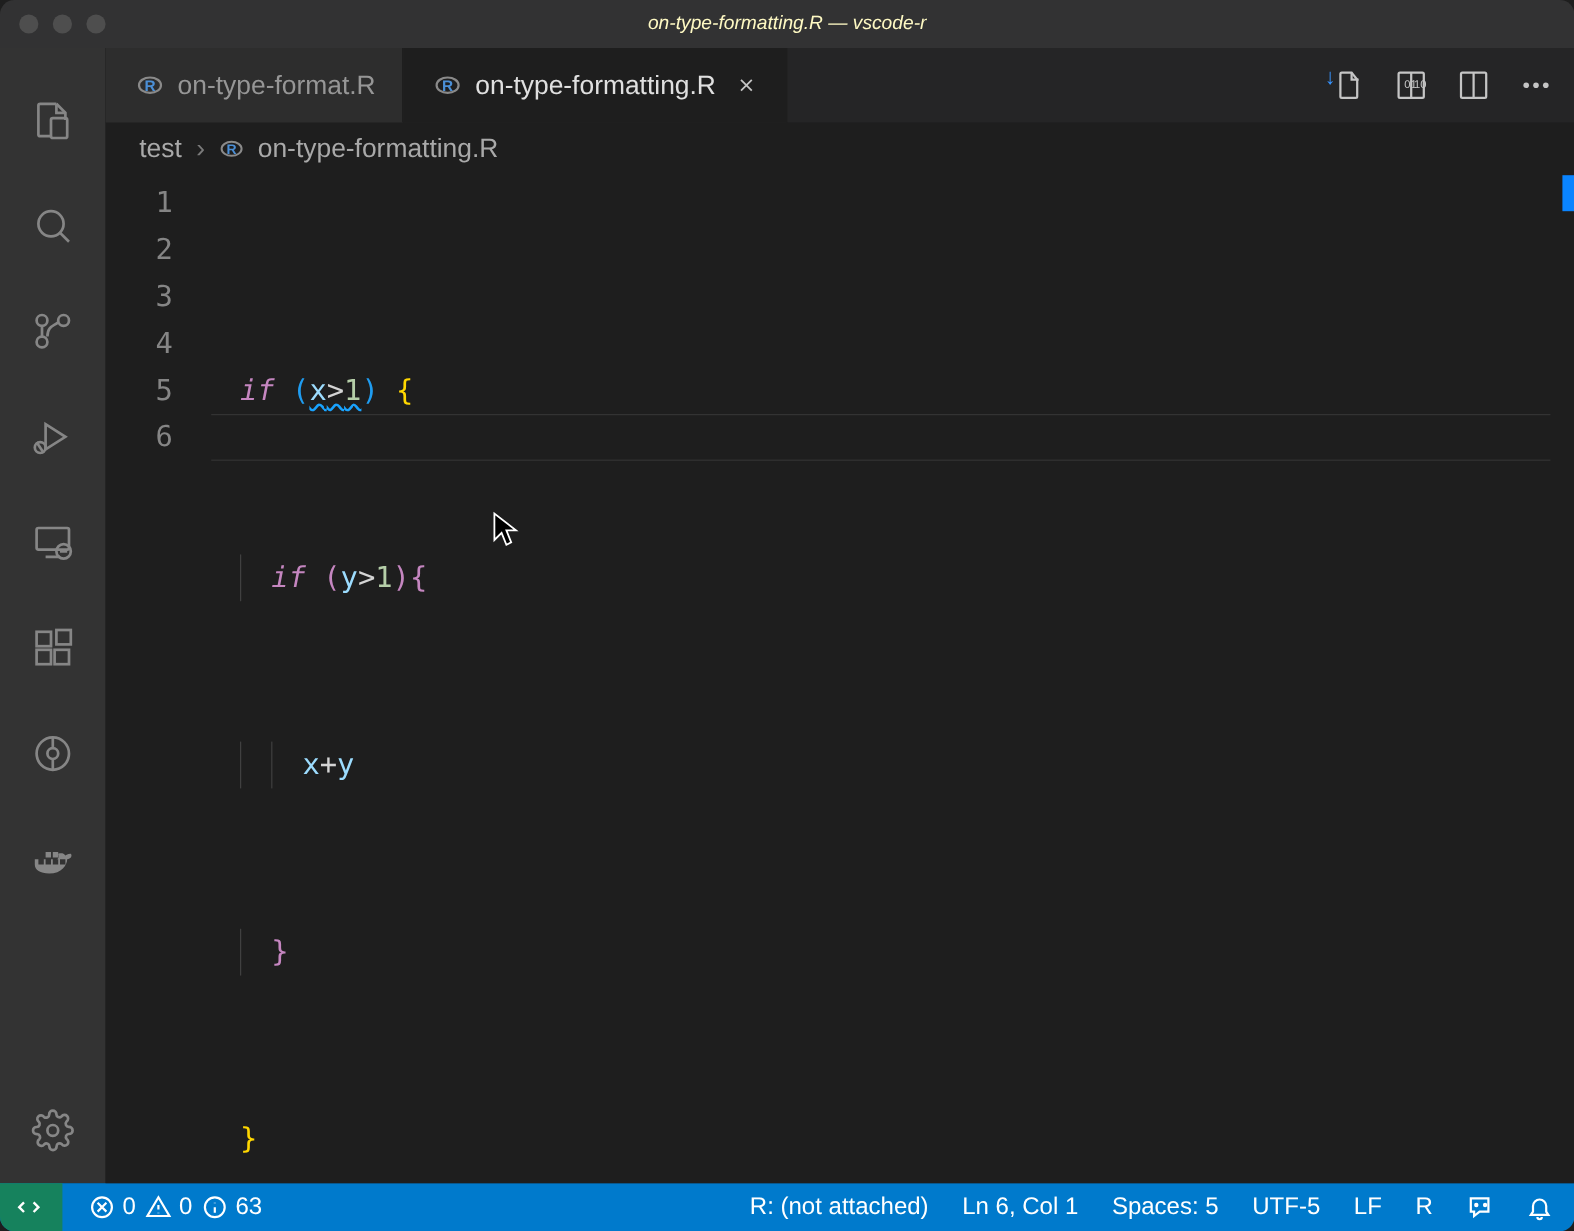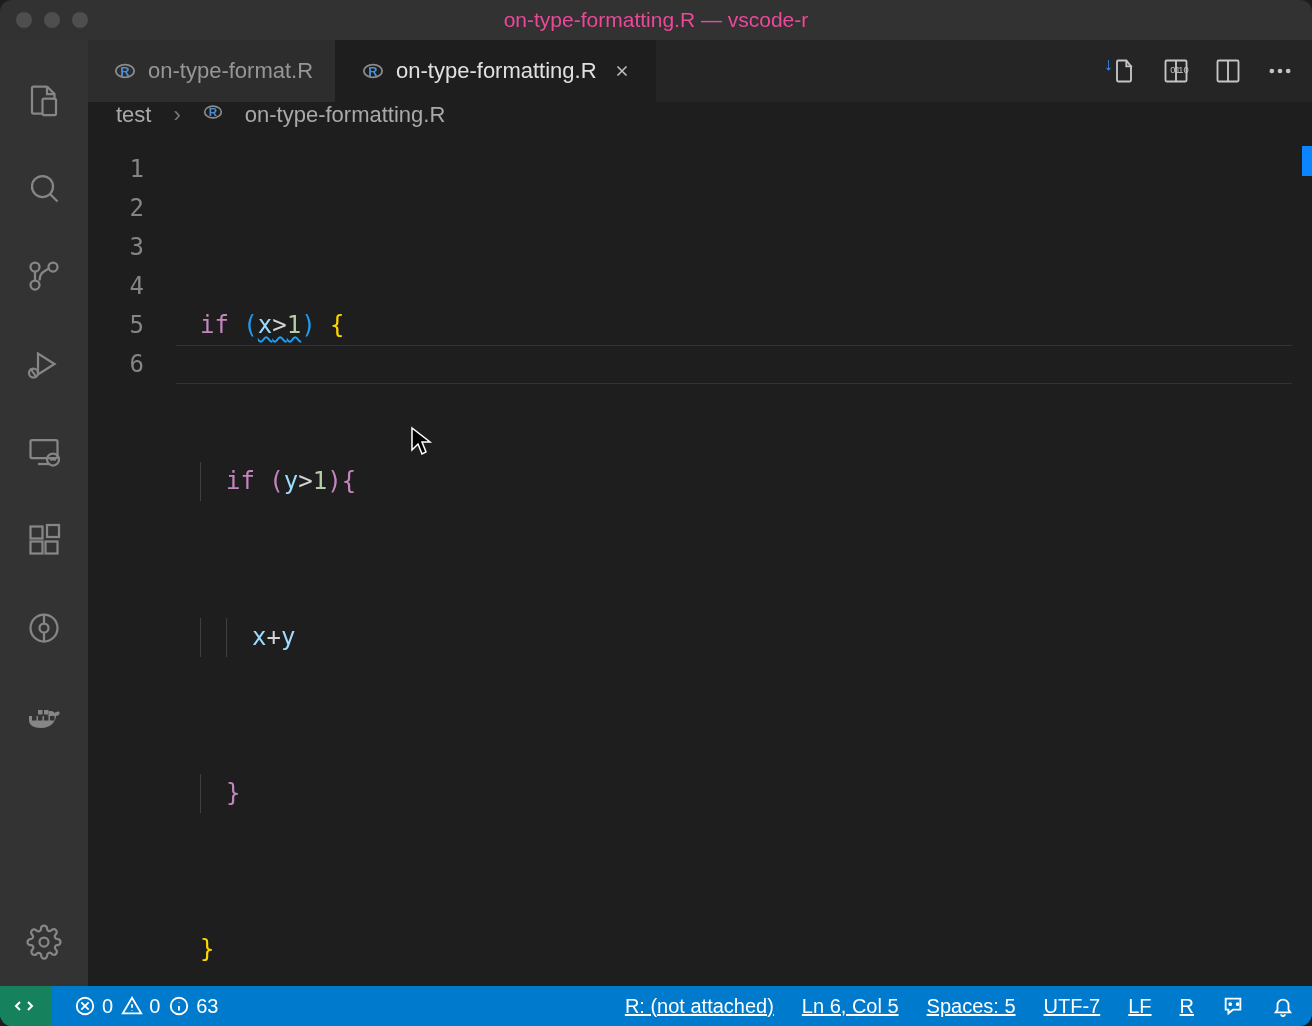--- a/index.html
+++ b/index.html
@@ -31,22 +31,23 @@
     }
     .tl {
       width: 16px;
       height: 16px;
       border-radius: 50%;
       background: #4e4e4e;
     }
     .title-text {
       flex: 1;
       text-align: center;
-      font-size: 21px;
-      color: #ec4899;
+      font-size: 16px;
+      color: #fef9c3;
+      font-style: italic;
     }
     .main {
       flex: 1;
       display: flex;
       min-height: 0;
     }
     .activity-bar {
       width: 88px;
       background: #333333;
       display: flex;
@@ -103,23 +104,23 @@
       align-items: center;
       gap: 24px;
       padding: 0 18px;
       color: #c5c5c5;
     }
     .tabs-actions .ticon { cursor: pointer; display:flex; }
     .tabs-actions svg { width: 28px; height: 28px; }
     .breadcrumb {
       height: 44px;
       display: flex;
-      align-items: flex-start;
+      align-items: center;
       padding: 0 28px;
-      gap: 22px;
+      gap: 12px;
       font-size: 22px;
       color: #a9a9a9;
       flex-shrink: 0;
     }
     .bc-sep { color: #7a7a7a; }
     .code-area {
       flex: 1;
       display: flex;
       font-family: "Menlo", "Consolas", monospace;
       font-size: 24px;
@@ -142,21 +143,21 @@
       position: relative;
     }
     .code .row { height: 39px; display:flex; align-items:center; }
     .indent-guide {
       display: inline-block;
       width: 26px;
       border-left: 1px solid #404040;
       height: 39px;
       vertical-align: top;
     }
-    .kw { color: #c586c0; }
+    .kw { color: #c586c0; font-style: italic; }
     .paren { color: #1f9cf0; }
     .paren2 { color: #c586c0; }
     .var { color: #9cdcfe; }
     .num { color: #b5cea8; }
     .op { color: #d4d4d4; }
     .brace { color: #ffd700; }
     .brace2 { color: #c586c0; }
     .squiggle {
       text-decoration: underline wavy #18a3ff 2px;
       text-underline-offset: 3px;
@@ -201,21 +202,21 @@
       align-items: center;
       justify-content: center;
       cursor: pointer;
     }
     .status-left, .status-right {
       display: flex;
       align-items: center;
       height: 100%;
     }
     .status-left { gap: 8px; padding-left: 22px; }
-    .status-right { margin-left: auto; gap: 28px; padding-right: 18px; text-decoration: underline; }
+    .status-right { margin-left: auto; gap: 28px; padding-right: 18px; }
     .sitem { display: flex; align-items: center; gap: 6px; cursor: pointer; }
     .sitem svg { width: 22px; height: 22px; }
   </style>
 </head>
 <body>
 
 <div class="title-bar">
   <div class="traffic-lights">
     <div class="tl"></div>
     <div class="tl"></div>
@@ -421,23 +422,23 @@
     <span class="sitem">
       <svg viewBox="0 0 24 24" fill="none" stroke="currentColor" stroke-width="2">
           <circle cx="12" cy="12" r="9"></circle>
           <path d="M12 8v.5M12 12v5"></path>
         </svg>
       <span>63</span>
     </span>
   </div>
   <div class="status-right">
     <span class="sitem">R: (not attached)</span>
-    <span class="sitem">Ln 6, Col 5</span>
+    <span class="sitem">Ln 6, Col 1</span>
     <span class="sitem">Spaces: 5</span>
-    <span class="sitem">UTF-7</span>
+    <span class="sitem">UTF-5</span>
     <span class="sitem">LF</span>
     <span class="sitem">R</span>
     <span class="sitem">
       <svg viewBox="0 0 24 24" fill="none" stroke="currentColor" stroke-width="2">
           <path d="M4 4h16v12H12l-5 4v-4H4z"></path>
           <circle cx="17" cy="10" r="1" fill="currentColor"></circle>
           <circle cx="9" cy="10" r="1" fill="currentColor"></circle>
         </svg>
     </span>
     <span class="sitem">

